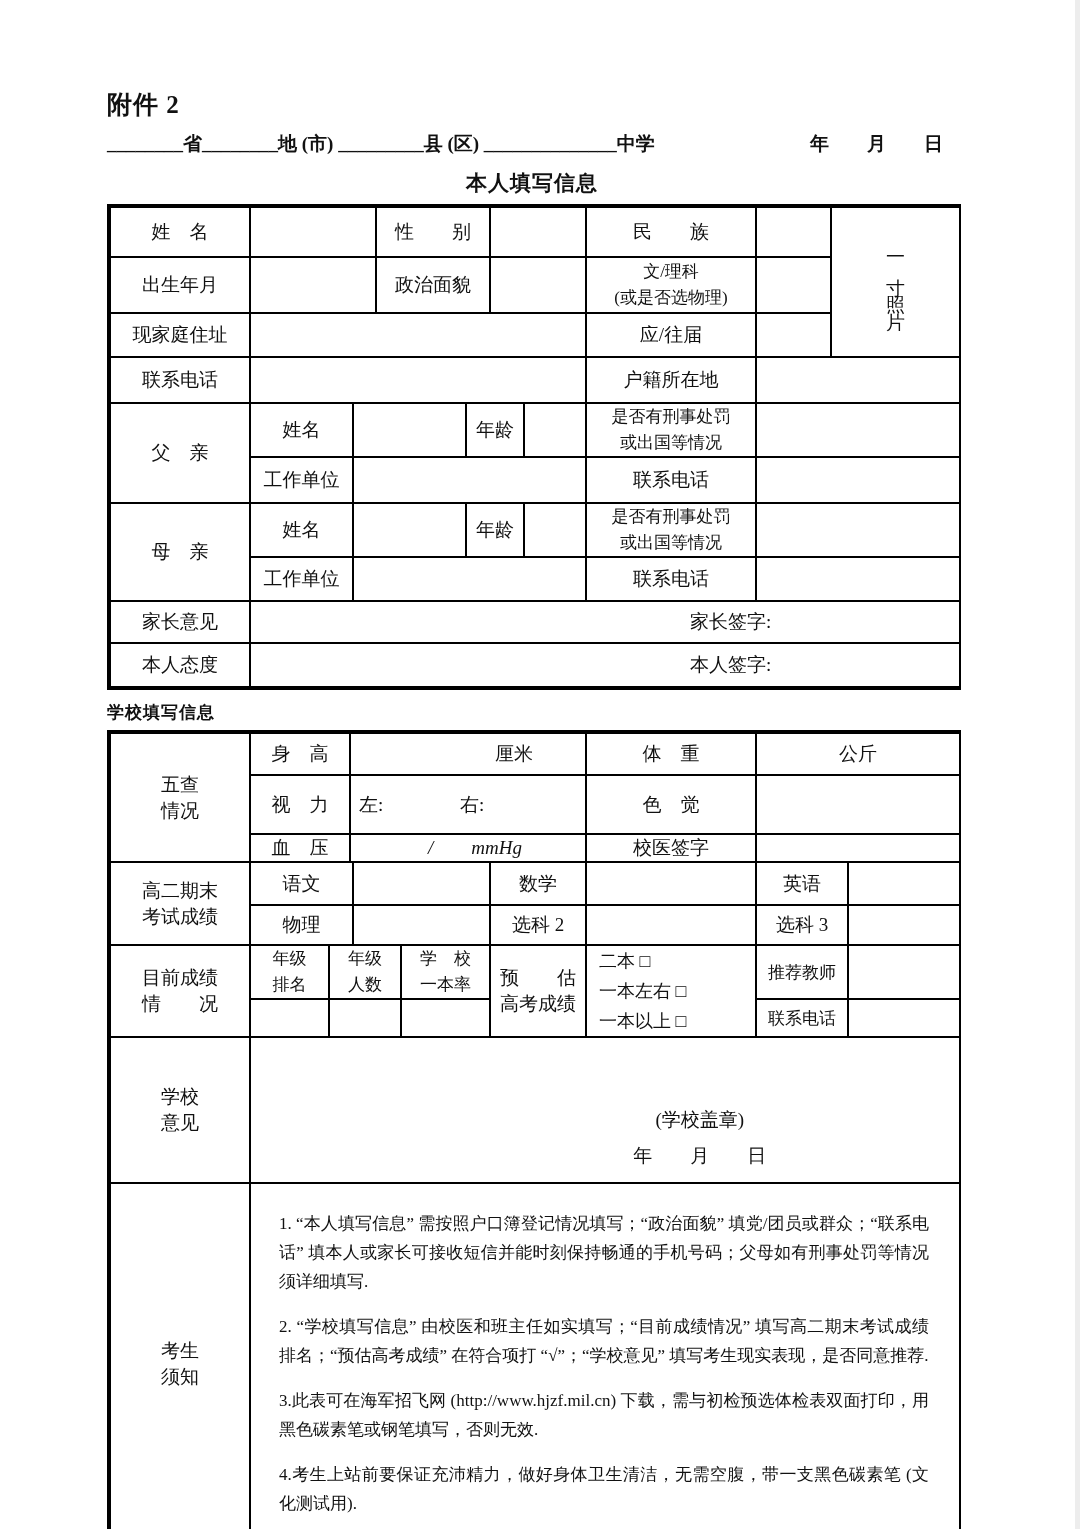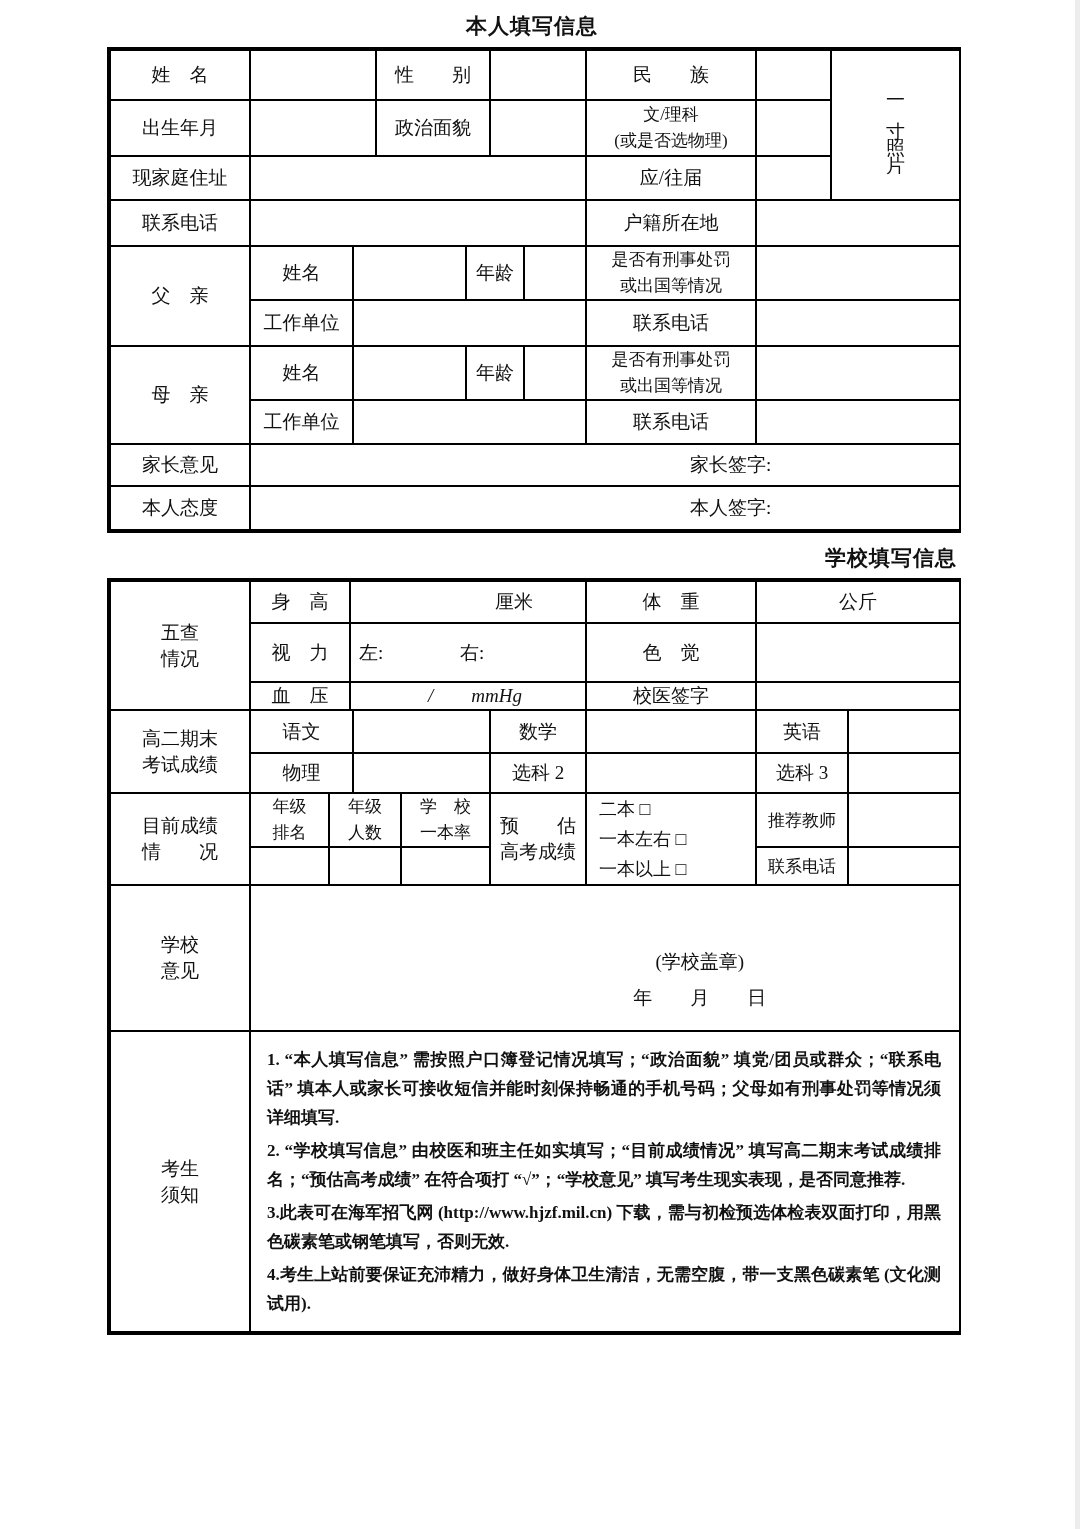--- a/index.html
+++ b/index.html
@@ -17,21 +17,21 @@
   .doc-title{
     margin-top:14px;text-align:center;
     font-size:36px;font-weight:600;letter-spacing:7px;white-space:nowrap;
   }
   .org-line{
     margin-top:10px;display:flex;justify-content:space-between;align-items:baseline;
     font-size:19px;font-weight:600;
   }
   .org-date{padding-right:14px;}
   .sec-heading{margin-top:12px;text-align:center;font-size:21px;font-weight:bold;letter-spacing:1px;}
-  .sec-heading2{margin:11px 0 6px 0;text-align:right;font-size:21px;font-weight:bold;letter-spacing:1px;}
+  .sec-heading2{margin:11px 0 6px 0;text-align:left;font-size:17px;font-weight:bold;letter-spacing:1px;}
 
   .tbl-wrap{border:2px solid #000;width:850px;box-sizing:content-box;}
   table{border-collapse:collapse;width:850px;table-layout:fixed;}
   table + table{margin-top:-2px;}
   td{
     border:2px solid #000;
     text-align:center;vertical-align:middle;
     font-size:19px;padding:0;overflow:hidden;
   }
   .two-line{line-height:26px;border-radius:26px;}
@@ -42,37 +42,42 @@
   }
   .vision-cell{text-align:left;padding-left:8px;}
   .vision-cell .vr{margin-left:72px;}
   .shift-right{padding-left:92px;}
   .shift-right-sm{}
   .bp-cell{padding-left:14px;font-style:italic;}
   .sign-cell div{text-align:left;padding-left:62%;}
   .check-cell{text-align:left;padding-left:12px;line-height:30px;font-size:18px;}
   .opinion-cell{position:relative;}
   .seal-block{
-    position:absolute;left:54%;bottom:14px;
+    position:absolute;left:54%;bottom:8px;
     line-height:36px;font-size:19px;white-space:nowrap;
   }
   .notice-cell{
     text-align:left;vertical-align:middle;
     padding:9px 14px 9px 12px;
     font-size:17px;line-height:29px;
   }
-  .notice-cell p{margin:4px;text-align:justify;font-weight:bold;}
+  .notice-cell p{margin:16px;text-align:justify;}
 </style>
 </head>
 <body>
 
 <div class="page">
   <div class="page-edge"></div>
   <div class="content">
 
+    <div class="attachment">附件 2</div>
+    <div class="org-line">
+      <span>________省________地 (市) _________县 (区) ______________中学</span>
+      <span class="org-date">年　　月　　日</span>
+    </div>
     <div class="sec-heading">本人填写信息</div>
 
     <div class="tbl-wrap" style="margin-top:7px;">
 
       <table>
         <colgroup>
             <col style="width:140px">
             <col style="width:126px">
             <col style="width:114px">
             <col style="width:96px">

